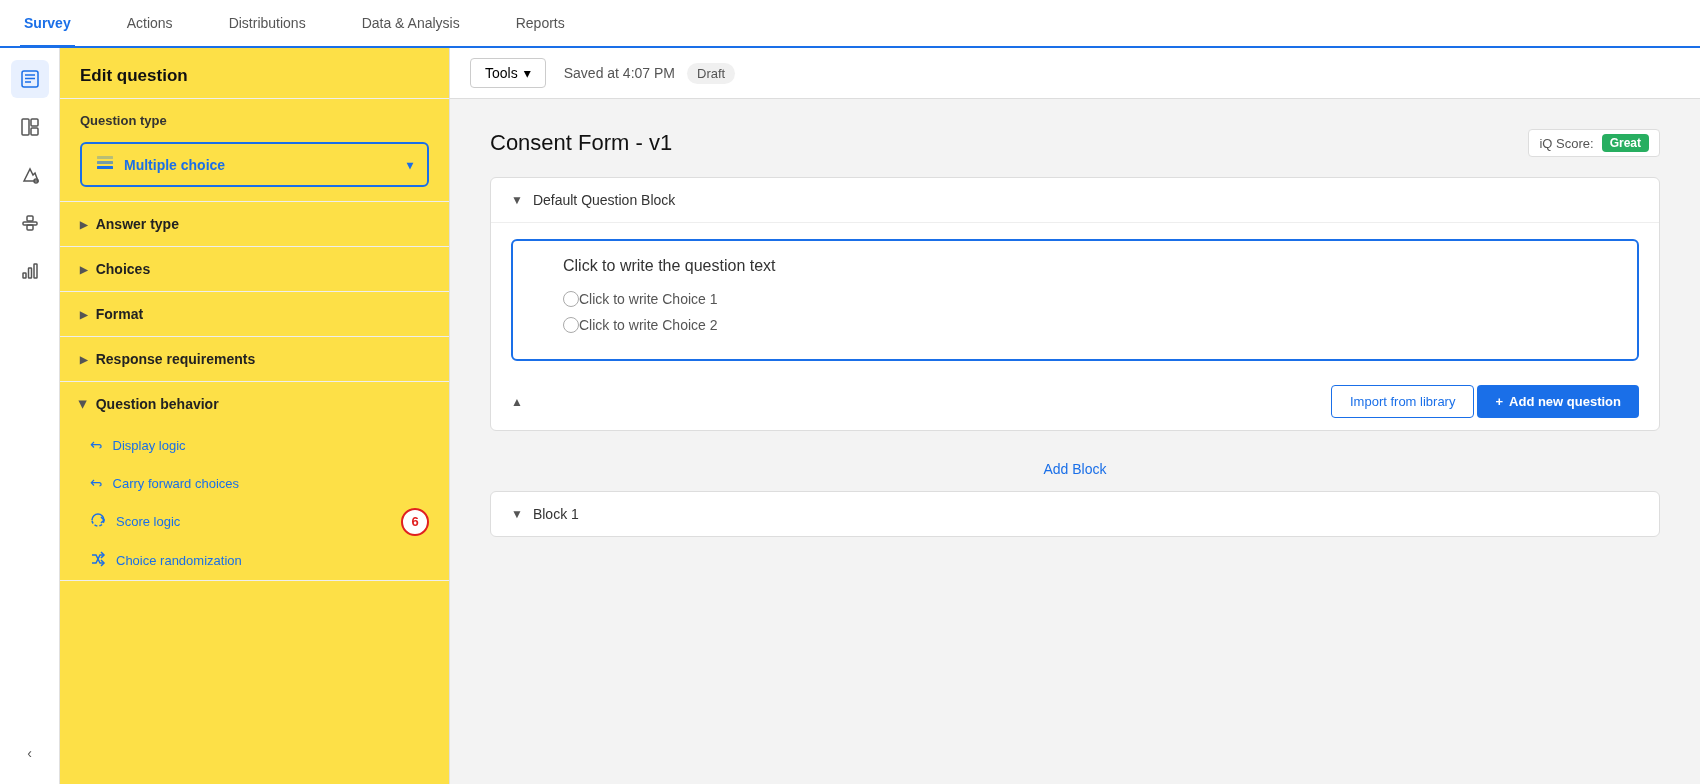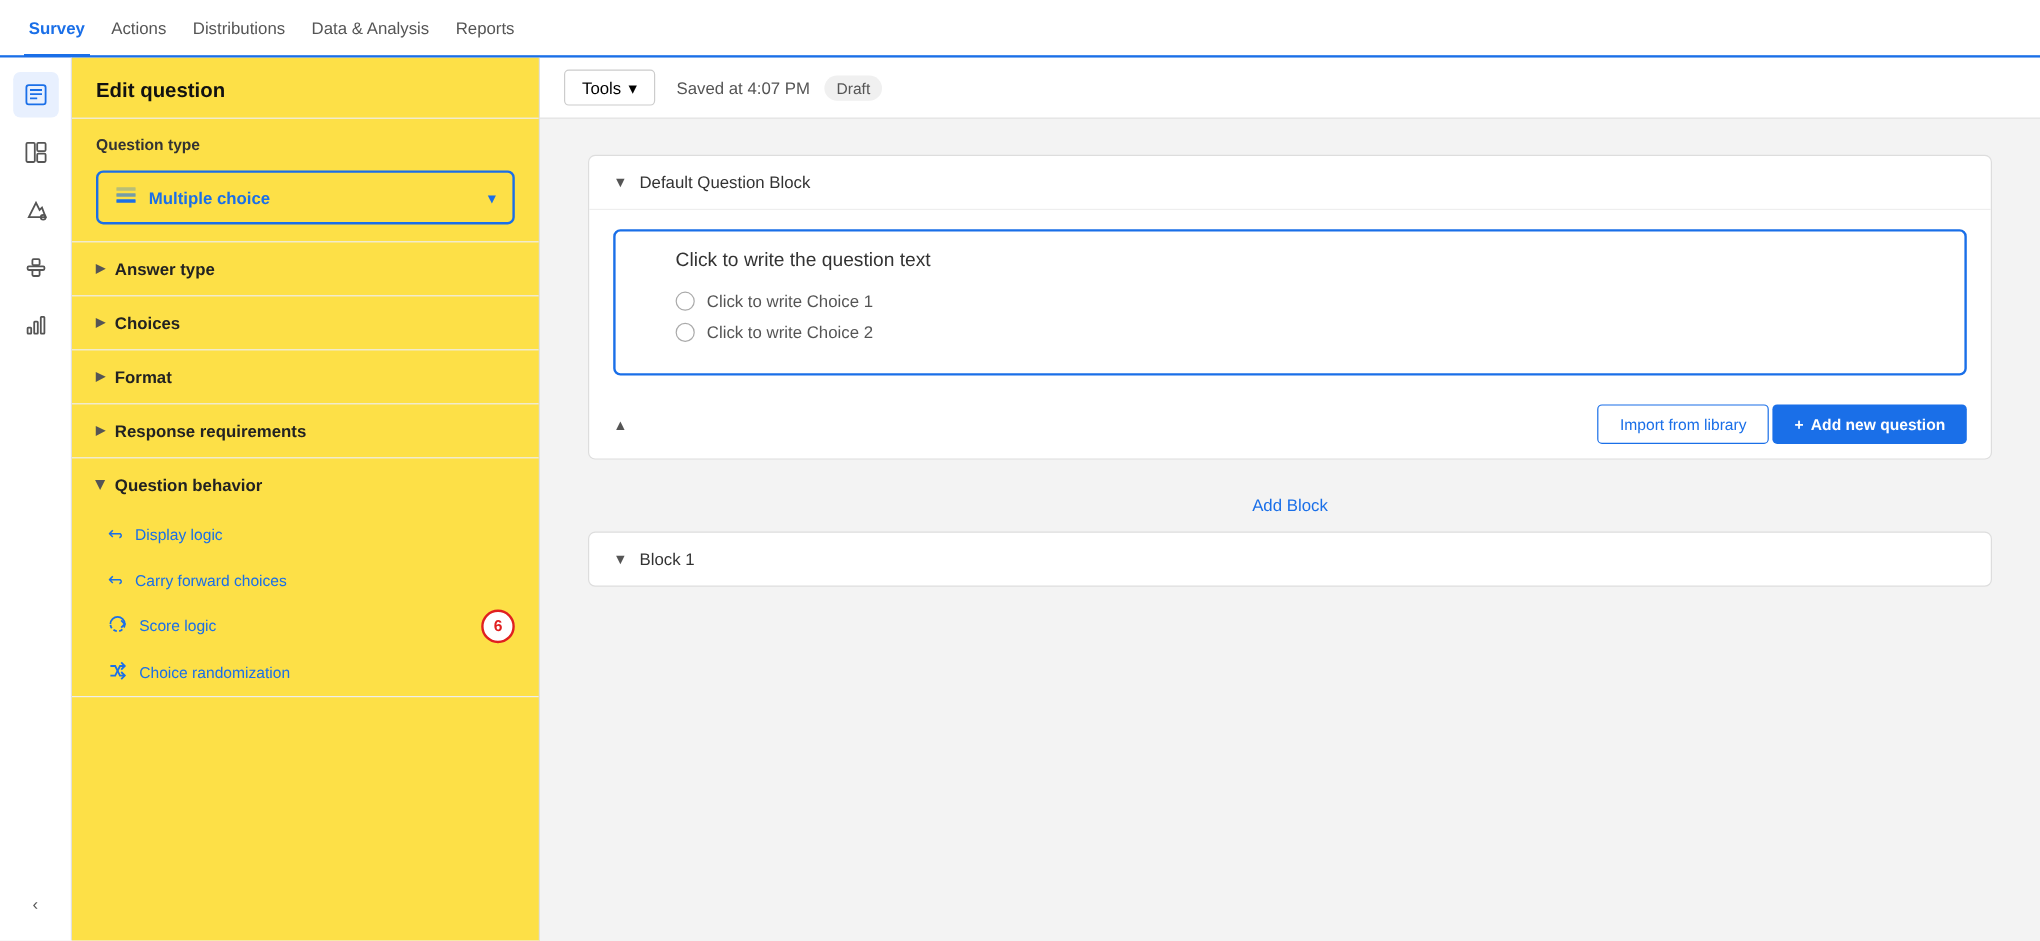--- a/index.html
+++ b/index.html
@@ -1,19 +1,19 @@
 <!DOCTYPE html>
 <html><head>
   <meta charset="utf-8">
   <style>
     * { box-sizing: border-box; margin: 0; padding: 0; }
     body { font-family: -apple-system, BlinkMacSystemFont, 'Segoe UI', Arial, sans-serif; font-size: 14px; background: #f3f3f3; height: 784px; overflow: hidden; display: flex; flex-direction: column; }
 
     
-    .top-nav { background: #fff; border-bottom: 2px solid #1a6fe8; display: flex; align-items: center; padding: 0 20px; height: 48px; gap: 14px; flex-shrink: 0; }
+    .top-nav { background: #fff; border-bottom: 2px solid #1a6fe8; display: flex; align-items: center; padding: 0 20px; height: 48px; gap: 48px; flex-shrink: 0; }
     .nav-tab { font-size: 14px; color: #555; cursor: pointer; padding: 14px 4px; border-bottom: 2px solid transparent; margin-bottom: -2px; }
     .nav-tab.active { color: #1a6fe8; border-bottom: 2px solid #1a6fe8; font-weight: 600; }
 
     
     .main-layout { display: flex; flex: 1; overflow: hidden; }
 
     
     .icon-sidebar { width: 60px; background: #fff; border-right: 1px solid #e0e0e0; display: flex; flex-direction: column; align-items: center; padding: 12px 0; gap: 10px; flex-shrink: 0; }
     .icon-btn { width: 38px; height: 38px; display: flex; align-items: center; justify-content: center; border-radius: 6px; cursor: pointer; color: #555; font-size: 18px; }
     .icon-btn.active { background: #e8f0fe; color: #1a6fe8; }
@@ -66,21 +66,21 @@
     .block-collapse-arrow { font-size: 12px; color: #555; cursor: pointer; }
     .block-title { font-size: 14px; font-weight: 500; color: #333; }
 
     
     .question-card { margin: 16px 20px; border: 2px solid #1a6fe8; border-radius: 6px; padding: 16px 20px; background: #fff; }
     .question-card-header { display: flex; align-items: center; gap: 12px; margin-bottom: 10px; }
     .q-checkbox { width: 18px; height: 18px; border: 1.5px solid #aaa; border-radius: 3px; flex-shrink: 0; }
     .q-id { font-size: 14px; font-weight: 600; color: #333; }
     .q-more { margin-left: auto; font-size: 18px; color: #555; cursor: pointer; letter-spacing: 1px; }
     .question-text { font-size: 16px; color: #333; margin-bottom: 16px; margin-left: 30px; }
-    .choice-row { display: flex; align-items: center; gap: 10px; margin-bottom: 10px; margin-left: 30px; }
+    .choice-row { display: flex; align-items: center; margin-bottom: 10px; margin-left: 30px; }
     .choice-radio { width: 16px; height: 16px; border: 1.5px solid #aaa; border-radius: 50%; flex-shrink: 0; }
     .choice-text { font-size: 14px; color: #555; }
     .import-lib-btn { border: 1px solid #1a6fe8; color: #1a6fe8; background: #fff; border-radius: 4px; padding: 8px 18px; cursor: pointer; font-size: 13px; }
     .add-question-btn { background: #1a6fe8; color: #fff; border: none; border-radius: 4px; padding: 8px 18px; cursor: pointer; font-size: 13px; font-weight: 600; display: flex; align-items: center; gap: 6px; }
     .block-footer { display: flex; align-items: center; justify-content: space-between; padding: 8px 20px 12px; }
     .block-footer-left { display: flex; align-items: center; gap: 6px; }
 
     
     .add-block-row { text-align: center; padding: 14px 0; }
     .add-block-link { color: #1a6fe8; font-size: 14px; cursor: pointer; }
@@ -246,20 +246,27 @@
       <button class="tools-btn">
         <span>Tools</span>
         <span>▾</span>
       </button>
       <span class="saved-text">Saved at 4:07 PM</span>
       <span class="draft-badge">Draft</span>
     </div>
 
     <div class="survey-area">
 
+      <div class="survey-title-row">
+        <h1 class="survey-title">Consent Form - v1</h1>
+        <div class="iq-score">
+          <span>iQ Score:</span>
+          <span class="iq-badge">Great</span>
+        </div>
+      </div>
 
       <div class="question-block-container">
         <div class="block-header">
           <span class="block-collapse-arrow">▼</span>
           <span class="block-title">Default Question Block</span>
         </div>
 
         <div class="question-card">
           <div class="question-text">Click to write the question text</div>
           <div class="choice-row">

